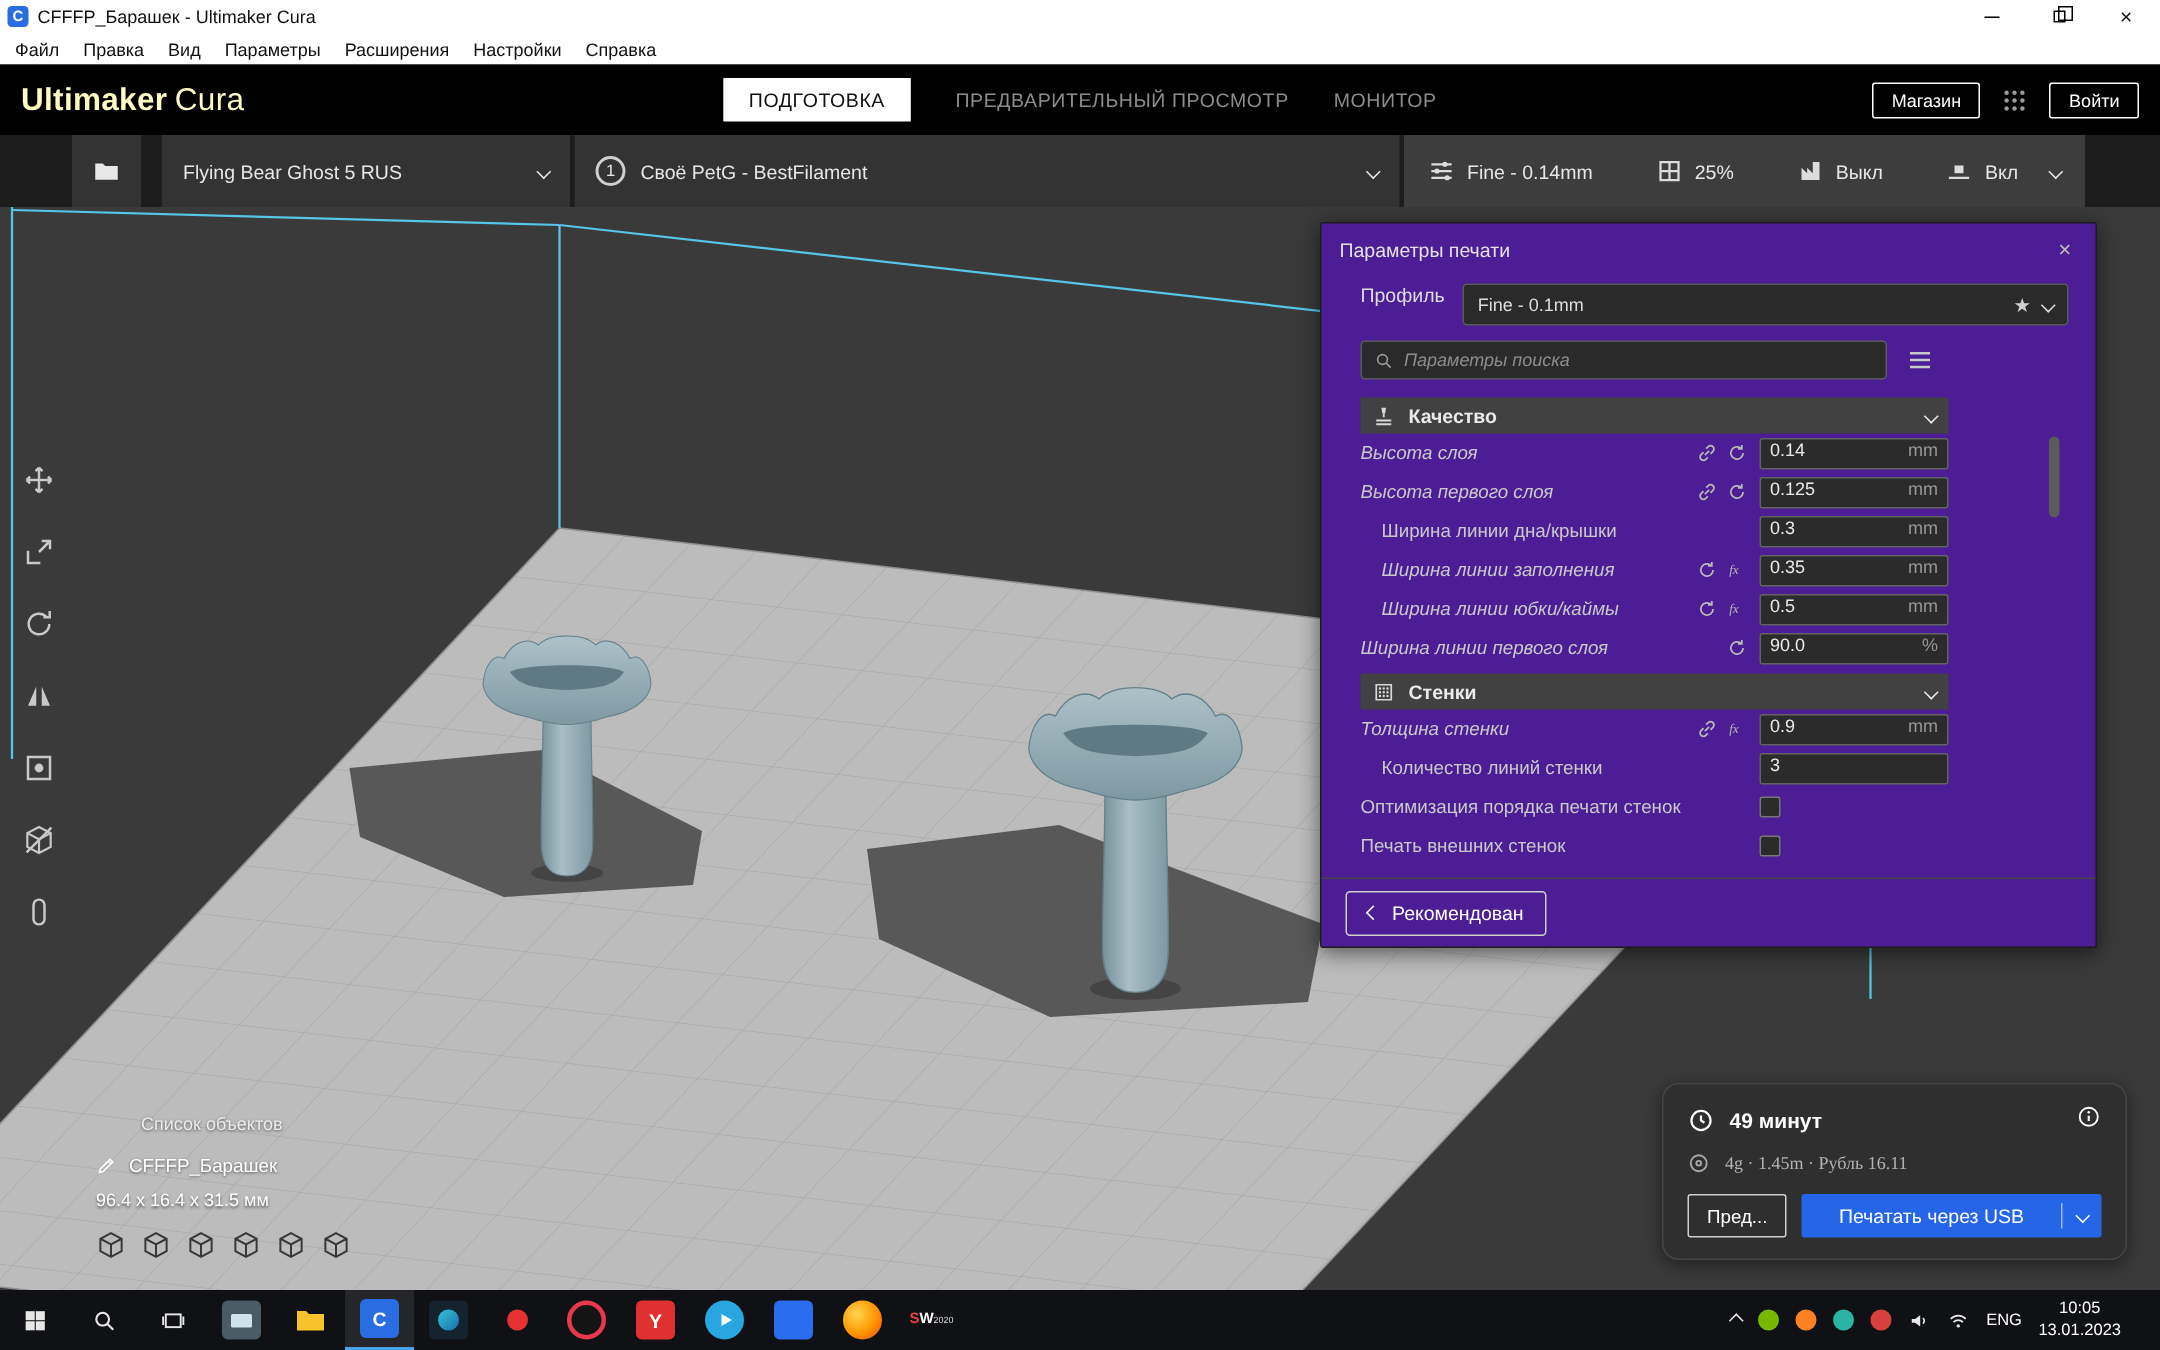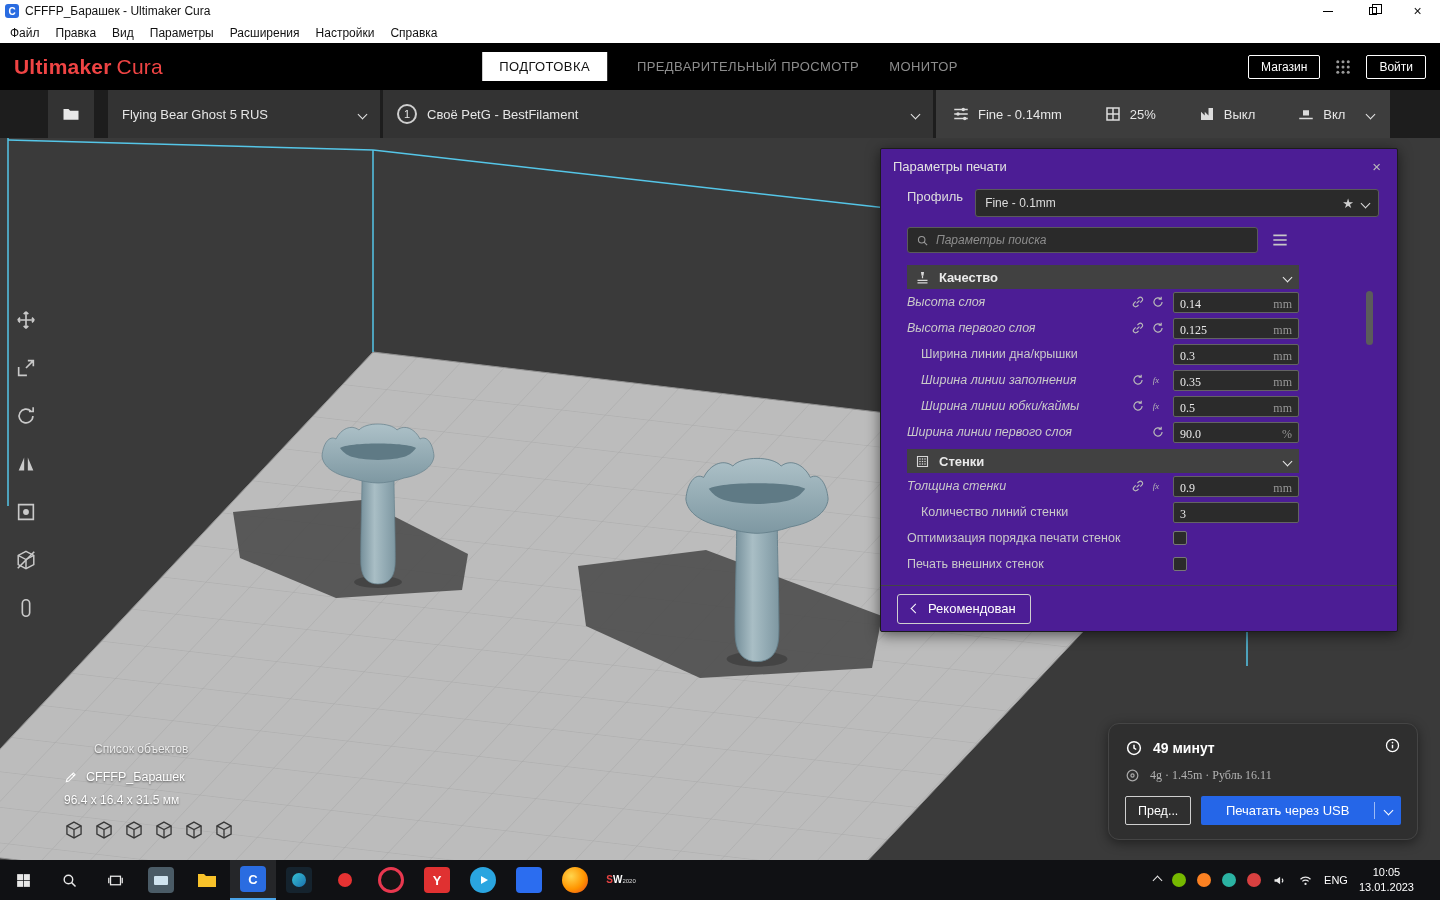--- a/index.html
+++ b/index.html
@@ -16,21 +16,21 @@
   .restore { width:8px; height:8px; border:1px solid #000; background:#fff; position:relative; }
   .restore::before { content:''; position:absolute; left:2px; top:-4px; width:8px; height:8px; border:1px solid #000; }
   .wc-close { font-size:14px; }
 
   
   .menubar { height:21px; background:#fff; display:flex; align-items:center; font-size:12px; color:#111; padding-left:2px; flex:0 0 auto; }
   .menu-item { padding:2px 8px; cursor:default; }
 
   
   .header { height:47px; background:#000; display:flex; align-items:center; padding:0 14px; position:relative; flex:0 0 auto; }
-  .logo { color:#ef4444; font-size:21px; letter-spacing:.2px; }
+  .logo { color:#fef9c3; font-size:21px; letter-spacing:.2px; }
   .logo b { font-weight:700; }
   .logo span { font-weight:300; margin-left:5px; }
   .stage-tabs { position:absolute; left:50%; transform:translateX(-50%); display:flex; align-items:center; gap:30px; }
   .stage { font-size:13px; color:#8c8c8c; letter-spacing:.4px; cursor:pointer; white-space:nowrap; }
   .stage.active { background:#fff; color:#111; padding:7px 17px; font-weight:400; }
   .hdr-right { margin-left:auto; display:flex; align-items:center; gap:14px; }
   .hdr-btn { border:1px solid #fff; color:#fff; background:transparent; font-size:12px; padding:4px 12px; border-radius:2px; cursor:pointer; font-family:inherit; }
   .grid9 { color:#9a9a9a; width:18px; height:18px; }
 
   
@@ -82,22 +82,22 @@
   .sp-hamb { color:#c8c8c8; width:20px; height:20px; cursor:pointer; }
   .sec-hdr { margin-left:26px; width:392px; height:24px; background:#414141; display:flex; align-items:center; gap:9px; padding:0 8px;
              font-size:13px; font-weight:bold; color:#eaeaea; margin-top:4px; cursor:pointer; }
   .sec-hdr svg { width:15px; height:15px; color:#d8d8d8; }
   .srow { margin-left:26px; width:392px; height:26px; display:flex; align-items:center; }
   .slabel { flex:1; font-size:12.5px; color:#c9c9c9; white-space:nowrap; overflow:hidden; }
   .slabel.it { font-style:italic; }
   .slabel.ind { padding-left:14px; }
   .ricons { display:flex; align-items:center; gap:6px; margin-right:8px; color:#b9b9b9; }
   .ricons svg { width:14px; height:14px; cursor:pointer; }
-  .sinput { width:126px; height:21px; background:#2b2b2b; border:1px solid #636363; border-radius:2px; display:flex; align-items:flex-end;
-            padding:0 6px; font-size:12px; color:#eaeaea; flex:0 0 auto;font-family:Liberation Serif, serif; }
+  .sinput { width:126px; height:21px; background:#2b2b2b; border:1px solid #636363; border-radius:2px; display:flex; align-items:flex-start;
+            padding:0 6px; font-size:12px; color:#eaeaea; flex:0 0 auto; }
   .sunit { margin-left:auto; color:#979797; }
   .ckcol { width:126px; flex:0 0 auto; display:flex; }
   .cb { width:14px; height:14px; background:#2b2b2b; border:1px solid #777; border-radius:2px; cursor:pointer; }
   .sp-scroll { position:absolute; right:24px; top:142px; width:7px; height:54px; background:#5b5b5b; border-radius:4px; }
   .sp-footer { border-top:1px solid #454545; height:46px; display:flex; align-items:center; padding:0 16px; margin-top:8px; }
   .rec-btn { height:30px; border:1px solid #cfcfcf; border-radius:3px; background:transparent; color:#fff; font-size:13px;
              display:flex; align-items:center; gap:9px; padding:0 14px; cursor:pointer; font-family:inherit; }
 
   
   .job { position:absolute; right:22px; bottom:20px; width:310px; background:#2f2f2f; border:1px solid #454545; border-radius:11px;

